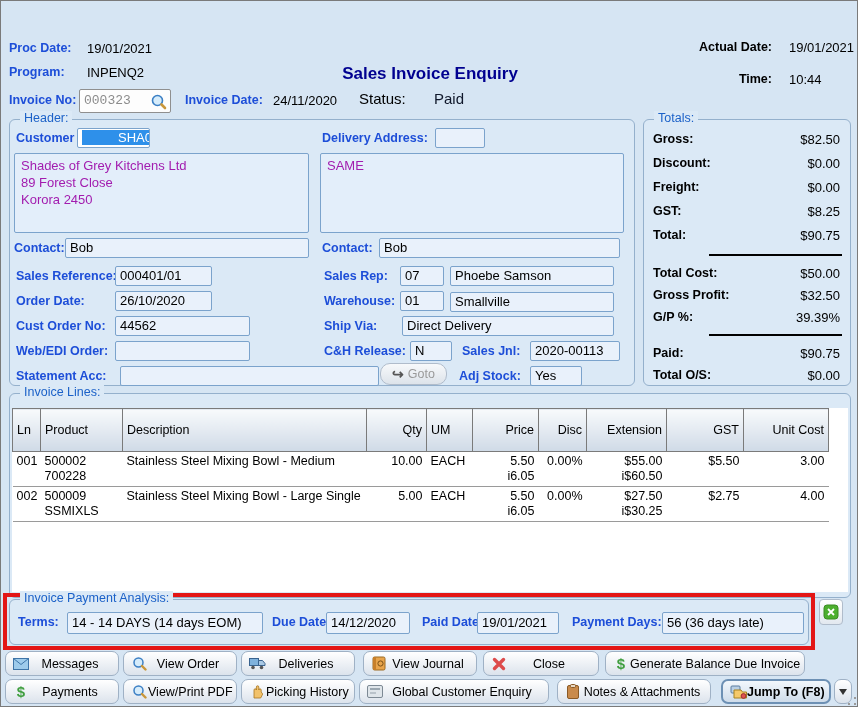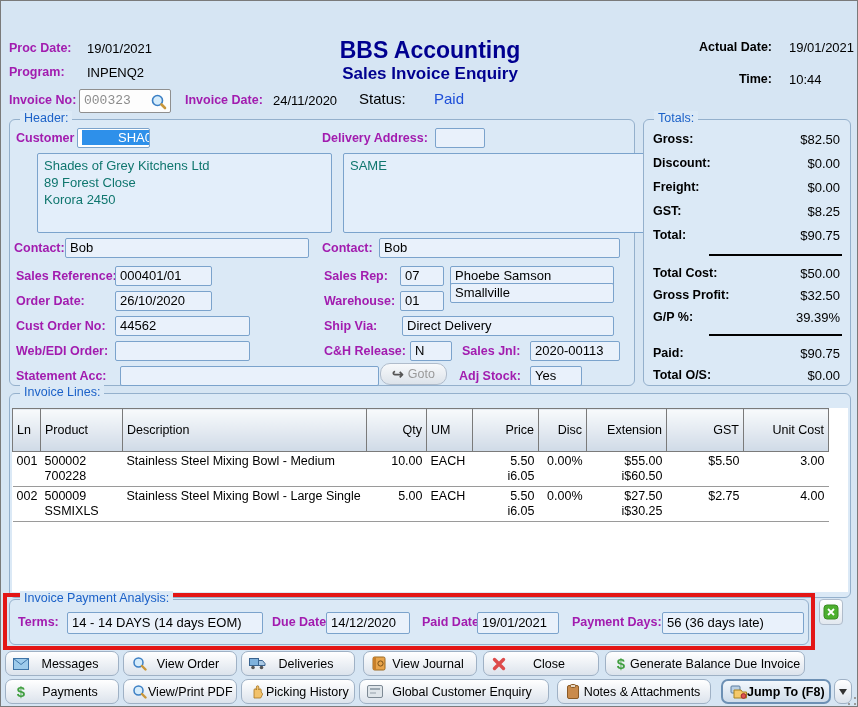--- a/index.html
+++ b/index.html
@@ -12,42 +12,42 @@
   
   .titlebar { position:absolute; left:0; top:0; width:100%; height:32px; background:#ffffff;
     display:flex; align-items:center; }
   .appicon { width:18px; height:18px; margin-left:8px; font-family:"DejaVu Serif", serif;
     font-weight:bold; font-size:13px; line-height:18px; color:#111; letter-spacing:-2px; }
   .titletext { font-size:12.5px; color:#000; margin-left:8px; flex:1; white-space:nowrap; }
   .wbtn { width:45px; height:32px; display:flex; align-items:center; justify-content:center; }
   .min-glyph { width:11px; height:1px; background:#222; display:block; }
   .max-glyph { width:10px; height:10px; border:1px solid #222; display:block; }
   
-  .lbl { position:absolute; font-size:12.5px; font-weight:bold; color:#a21caf; white-space:nowrap; }
+  .lbl { position:absolute; font-size:12.5px; font-weight:bold; color:#1d4ed8; white-space:nowrap; }
   .val { position:absolute; font-size:13px; color:#000; white-space:nowrap; }
   .field { position:absolute; height:20px; background:#e9f1fb; border:1px solid #7ba3cc;
     border-radius:2px; font-size:13px; color:#000; padding:1px 4px; line-height:16px;
     white-space:nowrap; overflow:hidden; }
   .area { position:absolute; background:#e3eefa; border:1px solid #7ba3cc; border-radius:2px;
-    font-size:13px; color:#0f766e; padding:3px 6px; white-space:pre-line; line-height:17px;margin-left:23px; }
+    font-size:13px; color:#a21caf; padding:3px 6px; white-space:pre-line; line-height:17px; }
   .gbox { position:absolute; border:1px solid #94b0cc; border-radius:6px; background:#dbe9f6; }
   .gtitle { position:absolute; top:-9px; left:10px; background:#dbe9f6; padding:0 4px;
     color:#1b61c8; font-size:12.5px; white-space:nowrap; }
   .main { position:absolute; left:0; top:32px; width:858px; height:675px; }
   
   .apptitle { position:absolute; left:0; right:0; top:4px; text-align:center; font-size:23px;
     font-weight:bold; color:#000090; }
   .appsub { position:absolute; left:0; right:0; top:31px; text-align:center; font-size:17px;
     font-weight:bold; color:#000090; }
   .topright { position:absolute; right:8px; top:7px; display:grid;
     grid-template-columns:auto 62px; column-gap:8px; row-gap:8px;gap:17px; }
   .topright .l { font-size:12.5px; font-weight:bold; text-align:right; }
   .topright .v { font-size:13px; text-align:left; }
   .status-lbl { position:absolute; left:358px; top:57px; font-size:15px; color:#000; }
-  .status-val { position:absolute; left:433px; top:57px; font-size:15px; color:#1d4ed8; }
+  .status-val { position:absolute; left:433px; top:57px; font-size:15px; color:#0f172a; }
   .invno-field { position:absolute; left:78px; top:56px; width:92px; height:24px; background:#fdfdfd;
     border:1px solid #8f8f8f; border-radius:2px; color:#8c8c8c; font-size:13px;
     padding:3px 4px;font-family:Liberation Mono, monospace; }
   .invno-field svg { position:absolute; right:3px; top:3px; }
   
   .sel { background:#2e90ea; color:#fff;padding-left:36px; }
   .goto-btn { position:absolute; left:370px; top:243px; width:67px; height:22px;
     border:1px solid #b0bccb; border-radius:10px; background:linear-gradient(#f7f9fb,#dde3ea);
     display:flex; align-items:center; justify-content:center; gap:4px;
     color:#9a9a9a; font-size:12.5px; }
@@ -95,21 +95,20 @@
 <div id="window">
 
 
   <div class="main">
 
     <span class="lbl" style="left:8px;top:8px">Proc Date:</span>
     <span class="val" style="left:86px;top:8px">19/01/2021</span>
     <span class="lbl" style="left:8px;top:32px">Program:</span>
     <span class="val" style="left:86px;top:32px">INPENQ2</span>
 
-    <div class="apptitle">BBS Accounting</div>
     <div class="appsub">Sales Invoice Enquiry</div>
 
     <div class="topright">
       <span class="l">Actual Date:</span>
       <span class="v">19/01/2021</span>
       <span class="l">Time:</span>
       <span class="v">10:44</span>
     </div>
 
     <span class="lbl" style="left:8px;top:60px">Invoice No:</span>
@@ -146,21 +145,21 @@
       <span class="lbl" style="left:6px;top:149px">Sales Reference:</span>
       <div class="field" style="left:105px;top:146px;width:97px">000401/01</div>
       <span class="lbl" style="left:314px;top:149px">Sales Rep:</span>
       <div class="field" style="left:390px;top:146px;width:44px">07</div>
       <div class="field" style="left:440px;top:146px;width:164px">Phoebe Samson</div>
 
       <span class="lbl" style="left:6px;top:174px">Order Date:</span>
       <div class="field" style="left:105px;top:171px;width:97px">26/10/2020</div>
       <span class="lbl" style="left:314px;top:174px">Warehouse:</span>
       <div class="field" style="left:390px;top:171px;width:44px">01</div>
-      <div class="field" style="left:440px;top:163px;width:164px">Smallville</div>
+      <div class="field" style="left:440px;top:172px;width:164px">Smallville</div>
 
       <span class="lbl" style="left:6px;top:199px">Cust Order No:</span>
       <div class="field" style="left:105px;top:196px;width:135px">44562</div>
       <span class="lbl" style="left:314px;top:199px">Ship Via:</span>
       <div class="field" style="left:392px;top:196px;width:212px">Direct Delivery</div>
 
       <span class="lbl" style="left:6px;top:224px">Web/EDI Order:</span>
       <div class="field" style="left:105px;top:221px;width:135px"></div>
       <span class="lbl" style="left:314px;top:224px">C&amp;H Release:</span>
       <div class="field" style="left:400px;top:221px;width:42px">N</div>

